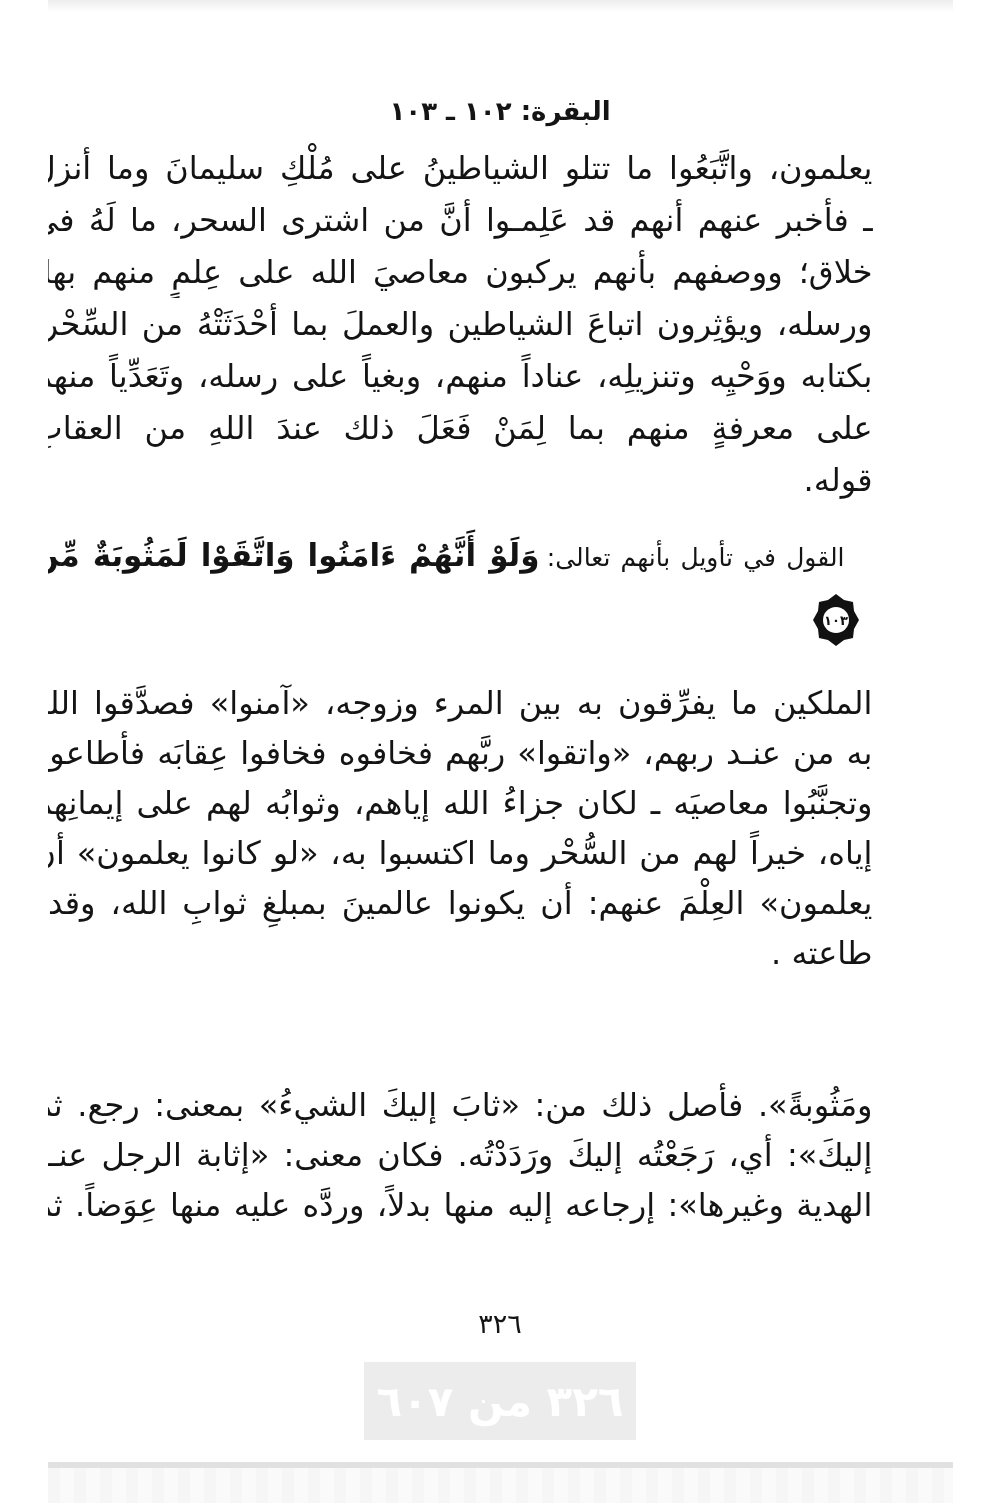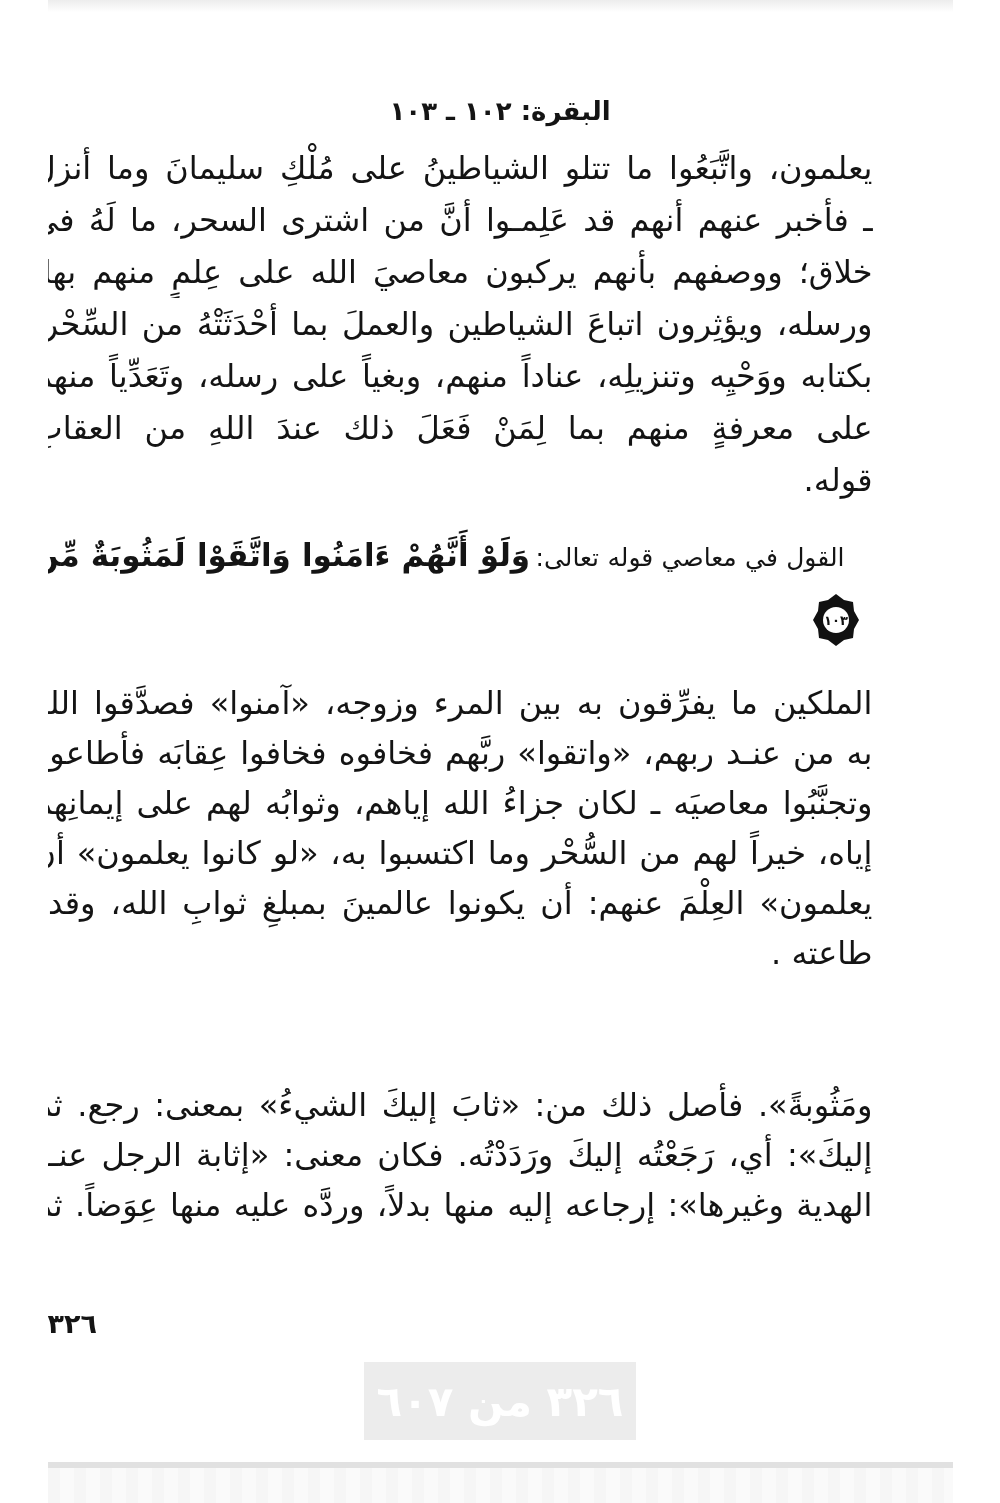--- a/index.html
+++ b/index.html
@@ -56,21 +56,21 @@
   .verse-line2 {
     height: 66px; line-height: 66px;
     text-align: right; overflow: hidden;
   }
   .ayah-medallion {
     display: inline-block; vertical-align: middle;
     width: 46px; height: 52px; margin-right: 14px; margin-left: 6px;
   }
   .folio {
     position: absolute; top: 1308px; left: 0; right: 0;
-    text-align: left; font-size: 27px; font-weight: bold;
+    text-align: center; font-size: 27px; font-weight: normal;
     letter-spacing: 2px;
   }
   .pager-overlay {
     position: absolute; top: 1362px; left: 50%;
     transform: translateX(-50%);
     width: 272px; height: 78px;
     background: #ececec;
     color: #ffffff;
     font-size: 42px; font-weight: bold;
     display: flex; align-items: center; justify-content: center;
@@ -98,21 +98,21 @@
     <div class="bline">ـ فأخبر عنهم أنهم قد عَلِمـوا أنَّ من اشترى السحر، ما لَهُ في الآخرة من</div>
     <div class="bline">خلاق؛ ووصفهم بأنهم يركبون معاصيَ الله على عِلمٍ منهم بها، ويكفرون بالله</div>
     <div class="bline">ورسله، ويؤثِرون اتباعَ الشياطين والعملَ بما أحْدَثَتْهُ من السِّحْر، على العملِ</div>
     <div class="bline">بكتابه ووَحْيِه وتنزيلِه، عناداً منهم، وبغياً على رسله، وتَعَدِّياً منهم لحدودِه،</div>
     <div class="bline">على معرفةٍ منهم بما لِمَنْ فَعَلَ ذلك عندَ اللهِ من العقابِ والعذابِ. فذلك تأويل</div>
     <div class="bline lastline">قوله.</div>
   </div>
 
   <div class="verse-block">
     <div class="verse-line1">
-      <span class="verse-intro">القول في معاصي قوله تعالى:</span>
+      <span class="verse-intro">القول في تأويل بأنهم تعالى:</span>
       <span class="verse-quran">وَلَوْ أَنَّهُمْ ءَامَنُوا وَاتَّقَوْا لَمَثُوبَةٌ مِّنْ عِنْدِ</span>
     </div>
     <div class="verse-line2">
       <svg class="ayah-medallion" viewBox="0 0 46 52" xmlns="http://www.w3.org/2000/svg">
         <polygon points="23,0 31,6 40,8 41,17 46,26 41,35 40,44 31,46 23,52 15,46 6,44 5,35 0,26 5,17 6,8 15,6" fill="#111111"></polygon>
         <circle cx="23" cy="26" r="13" fill="#ffffff"></circle>
         <text x="23" y="31" text-anchor="middle" font-size="13" font-weight="bold" fill="#111111">١٠٣</text>
       </svg>
     </div>
   </div>

